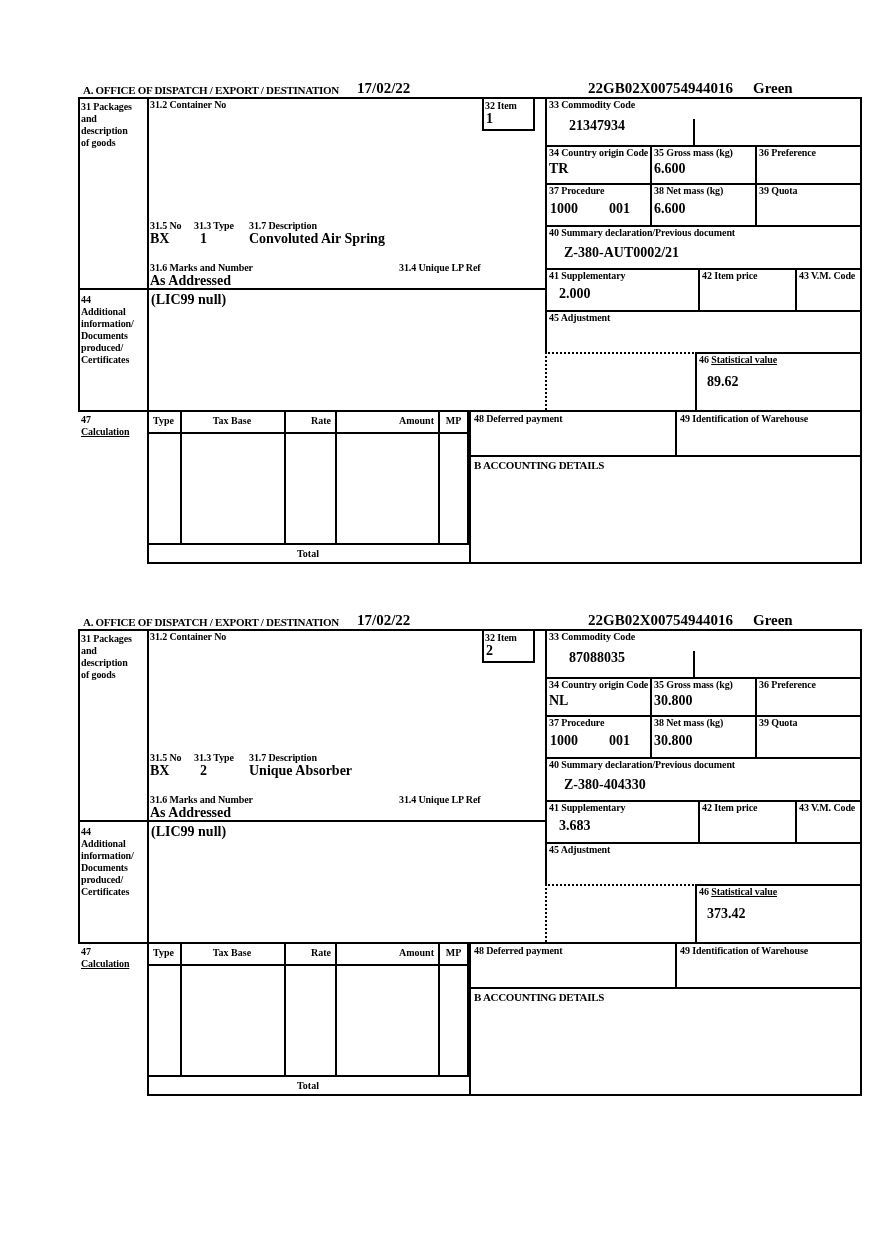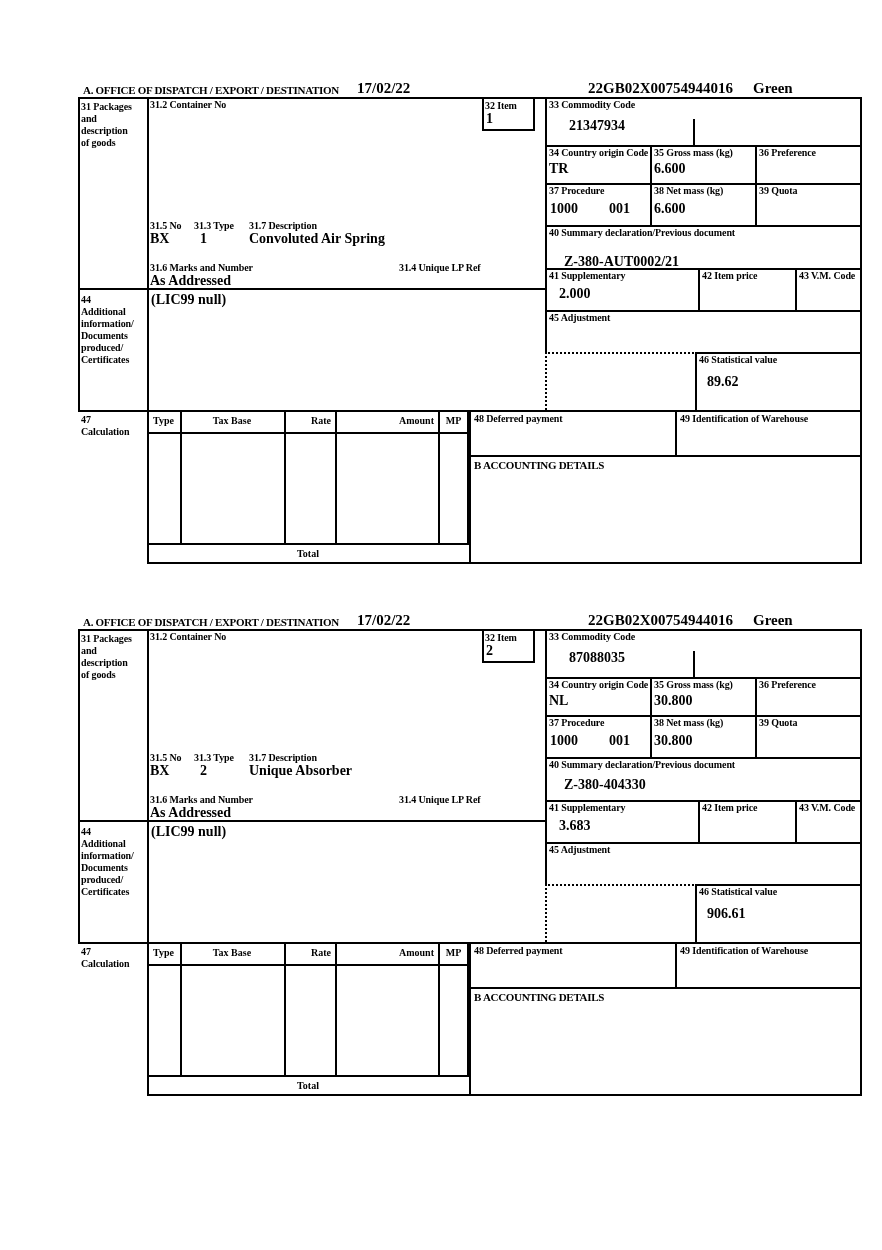--- a/index.html
+++ b/index.html
@@ -7,21 +7,21 @@
         font-family:"Liberation Serif","DejaVu Serif",serif;color:#000;}
   .block{position:absolute;left:78px;width:784px;height:484px;}
   .block > *{position:absolute;box-sizing:border-box;}
   .lbl{font-size:10px;line-height:12px;font-weight:700;white-space:pre-line;letter-spacing:-0.1px;}
   .office{font-size:11px;letter-spacing:-0.3px;white-space:nowrap;}
   .big{font-size:15px;font-weight:700;white-space:nowrap;}
   .val{font-size:14px;line-height:15px;font-weight:700;white-space:nowrap;}
   .cell{font-size:10px;line-height:12px;font-weight:700;}
   .ctr{text-align:center;}
   .rt{text-align:right;padding-right:4px;}
-  .ul{text-align:center;}
+  .ul{text-decoration:underline;text-align:center;}
   .hl{height:2px;background:#000;}
   .vl{width:2px;background:#000;}
   .hld{height:0;border-top:2px dotted #000;background:none;}
   .vld{width:0;border-left:2px dotted #000;background:none;}
   .rect{border:2px solid #000;}
   .rect.no-top{border-top:none;}
 </style>
 </head>
 <body>
 
@@ -84,21 +84,21 @@
   <div class="lbl" style="left:681px;top:67px">36 Preference</div>
   <div class="val" style="left:471px;top:81px">TR</div>
   <div class="val" style="left:576px;top:81px">6.600</div>
   <div class="lbl" style="left:471px;top:105px">37 Procedure</div>
   <div class="lbl" style="left:576px;top:105px">38 Net mass (kg)</div>
   <div class="lbl" style="left:681px;top:105px">39 Quota</div>
   <div class="val" style="left:472px;top:121px">1000</div>
   <div class="val" style="left:531px;top:121px">001</div>
   <div class="val" style="left:576px;top:121px">6.600</div>
   <div class="lbl" style="left:471px;top:147px">40 Summary declaration/Previous document</div>
-  <div class="val" style="left:486px;top:174px">Z-380-AUT0002/21</div>
+  <div class="val" style="left:486px;top:165px">Z-380-AUT0002/21</div>
   <div class="lbl" style="left:471px;top:190px">41 Supplementary</div>
   <div class="lbl" style="left:624px;top:190px">42 Item price</div>
   <div class="lbl" style="left:721px;top:190px">43 V.M. Code</div>
   <div class="val" style="left:481px;top:206px">2.000</div>
   <div class="lbl" style="left:471px;top:232px">45 Adjustment</div>
   <div class="lbl" style="left:621px;top:274px"><span>46</span> <span class="ul">Statistical value</span></div>
   <div class="val" style="left:629px;top:294px">89.62</div>
 
   <div class="lbl" style="left:72px;top:140px">31.5 No</div>
   <div class="lbl" style="left:116px;top:140px">31.3 Type</div>
@@ -194,21 +194,21 @@
   <div class="val" style="left:531px;top:121px">001</div>
   <div class="val" style="left:576px;top:121px">30.800</div>
   <div class="lbl" style="left:471px;top:147px">40 Summary declaration/Previous document</div>
   <div class="val" style="left:486px;top:165px">Z-380-404330</div>
   <div class="lbl" style="left:471px;top:190px">41 Supplementary</div>
   <div class="lbl" style="left:624px;top:190px">42 Item price</div>
   <div class="lbl" style="left:721px;top:190px">43 V.M. Code</div>
   <div class="val" style="left:481px;top:206px">3.683</div>
   <div class="lbl" style="left:471px;top:232px">45 Adjustment</div>
   <div class="lbl" style="left:621px;top:274px"><span>46</span> <span class="ul">Statistical value</span></div>
-  <div class="val" style="left:629px;top:294px">906.61</div>
+  <div class="val" style="left:629px;top:294px">373.42</div>
 
   <div class="lbl" style="left:72px;top:140px">31.5 No</div>
   <div class="lbl" style="left:116px;top:140px">31.3 Type</div>
   <div class="lbl" style="left:171px;top:140px">31.7 Description</div>
   <div class="val" style="left:72px;top:151px">BX</div>
   <div class="val" style="left:122px;top:151px">2</div>
   <div class="val" style="left:171px;top:151px">Unique Absorber</div>
   <div class="lbl" style="left:72px;top:182px">31.6 Marks and Number</div>
   <div class="lbl" style="left:321px;top:182px">31.4 Unique LP Ref</div>
   <div class="val" style="left:72px;top:193px">As Addressed</div>

